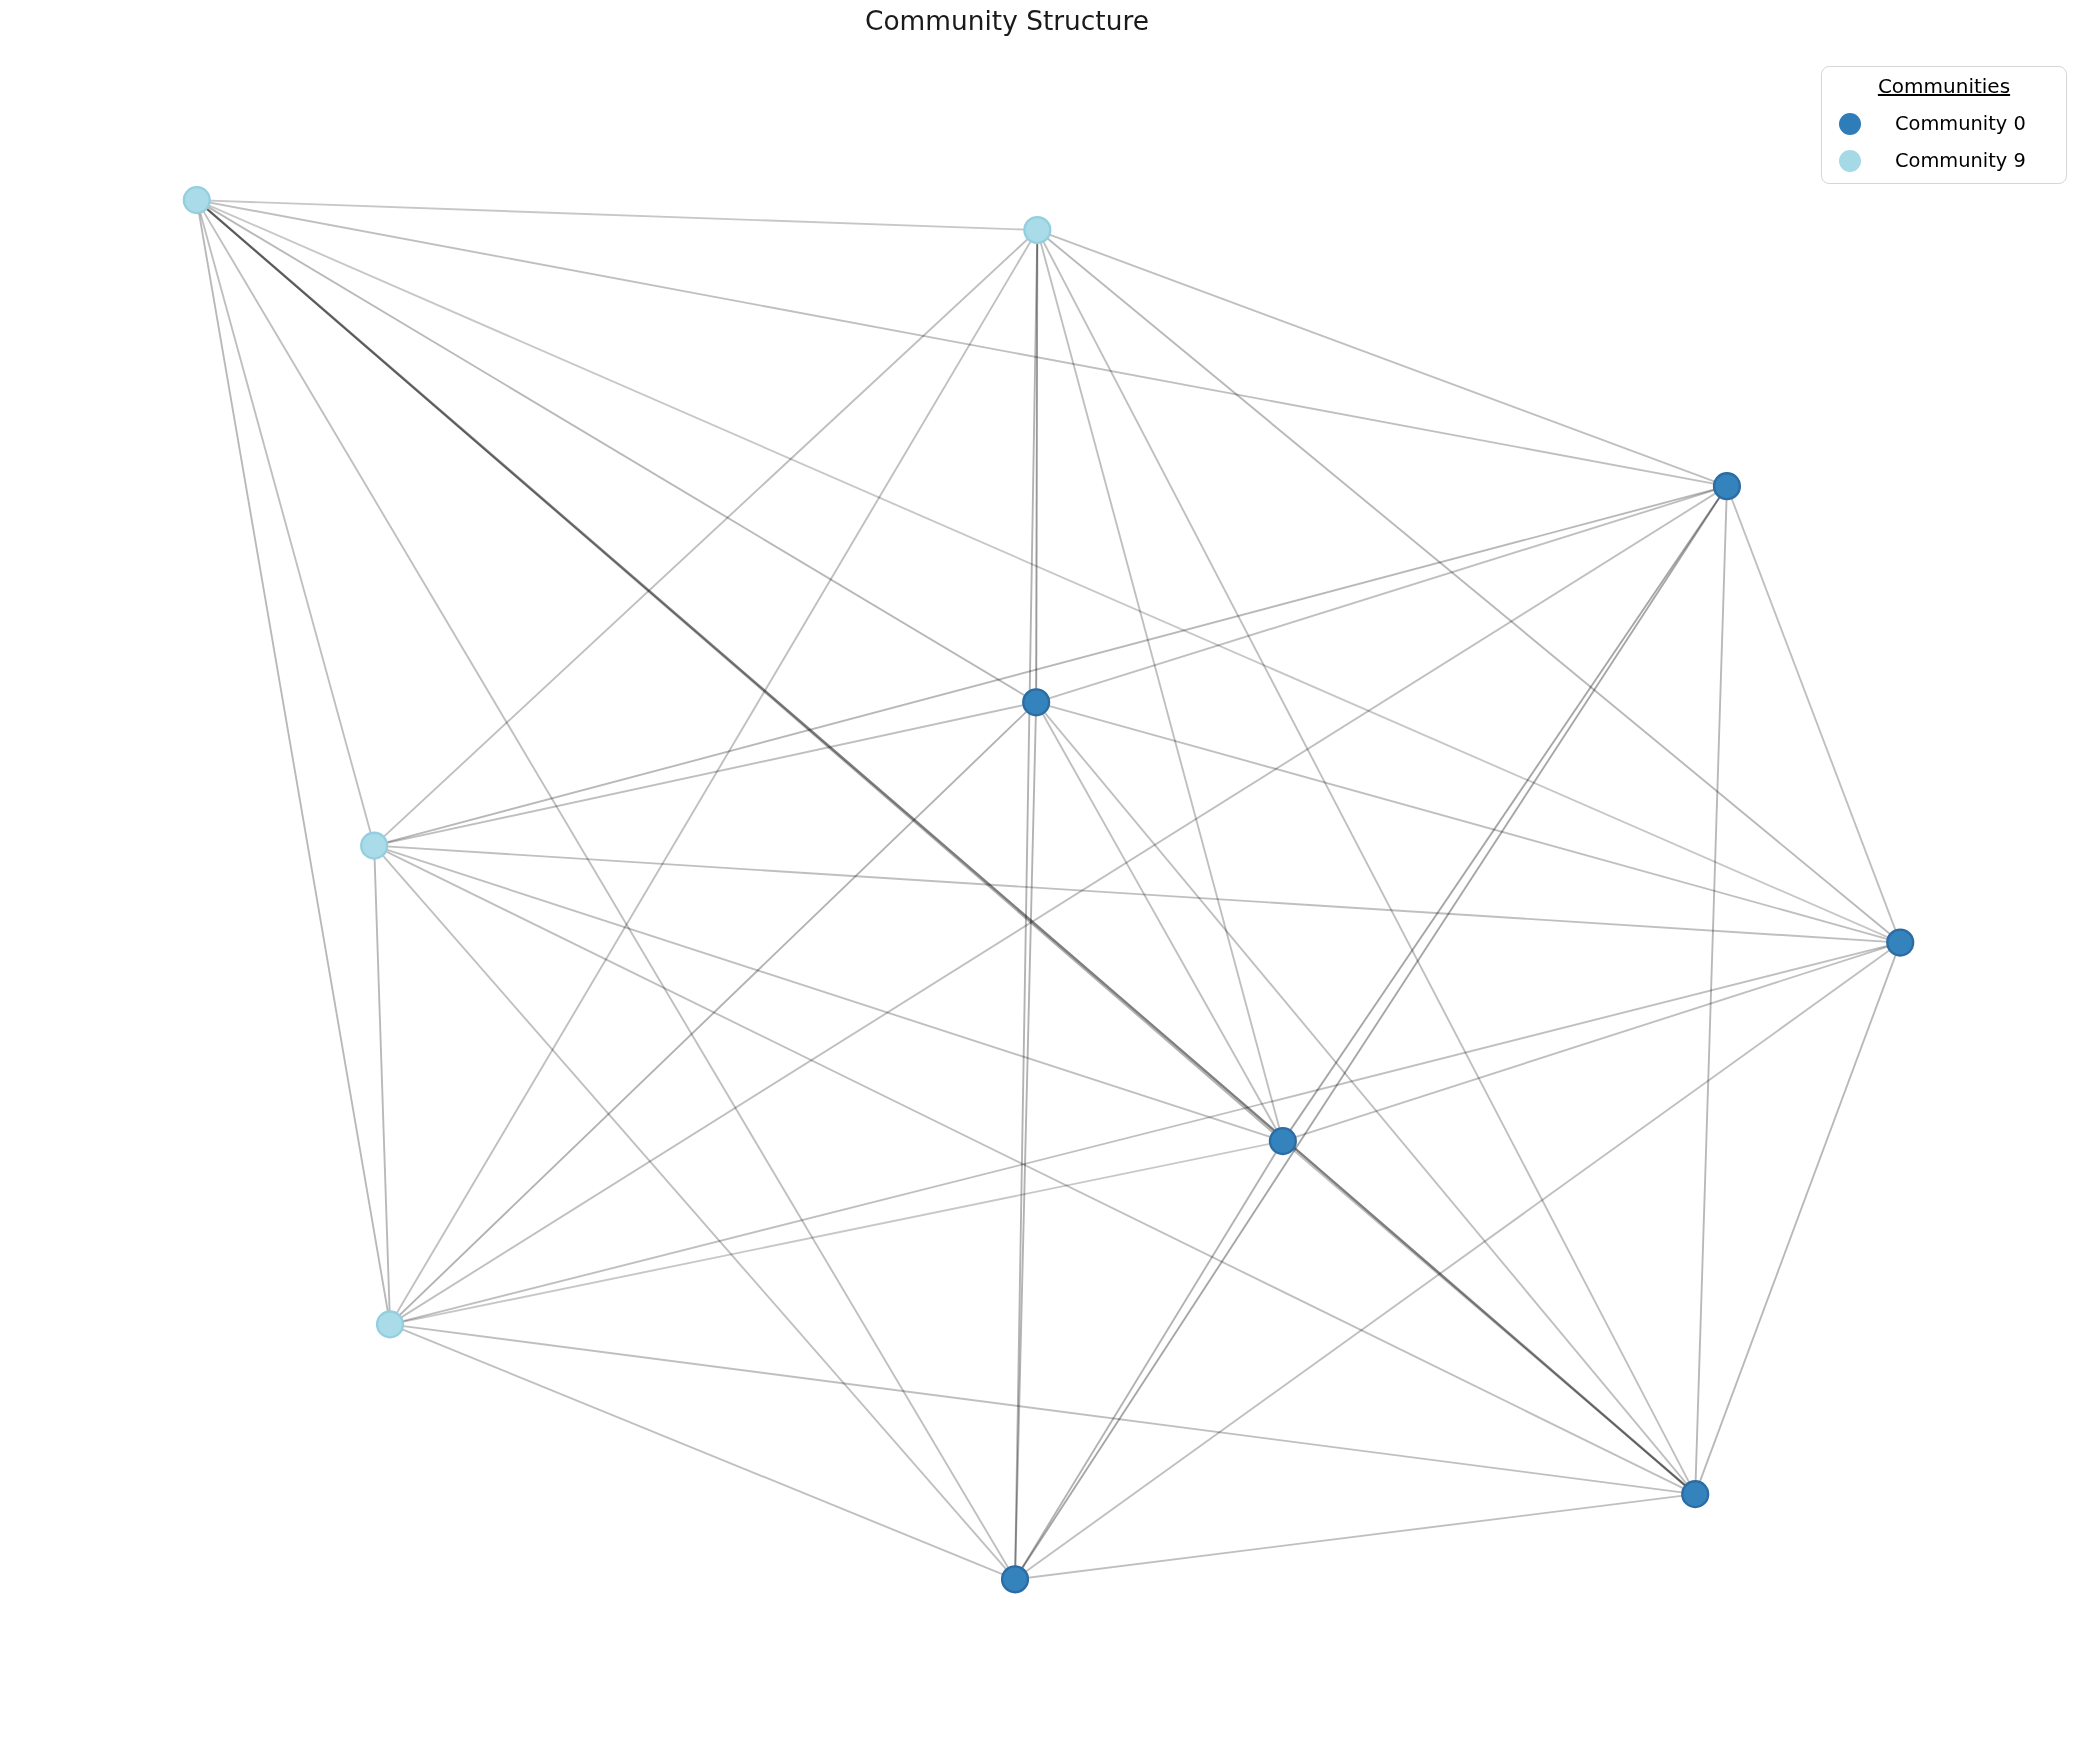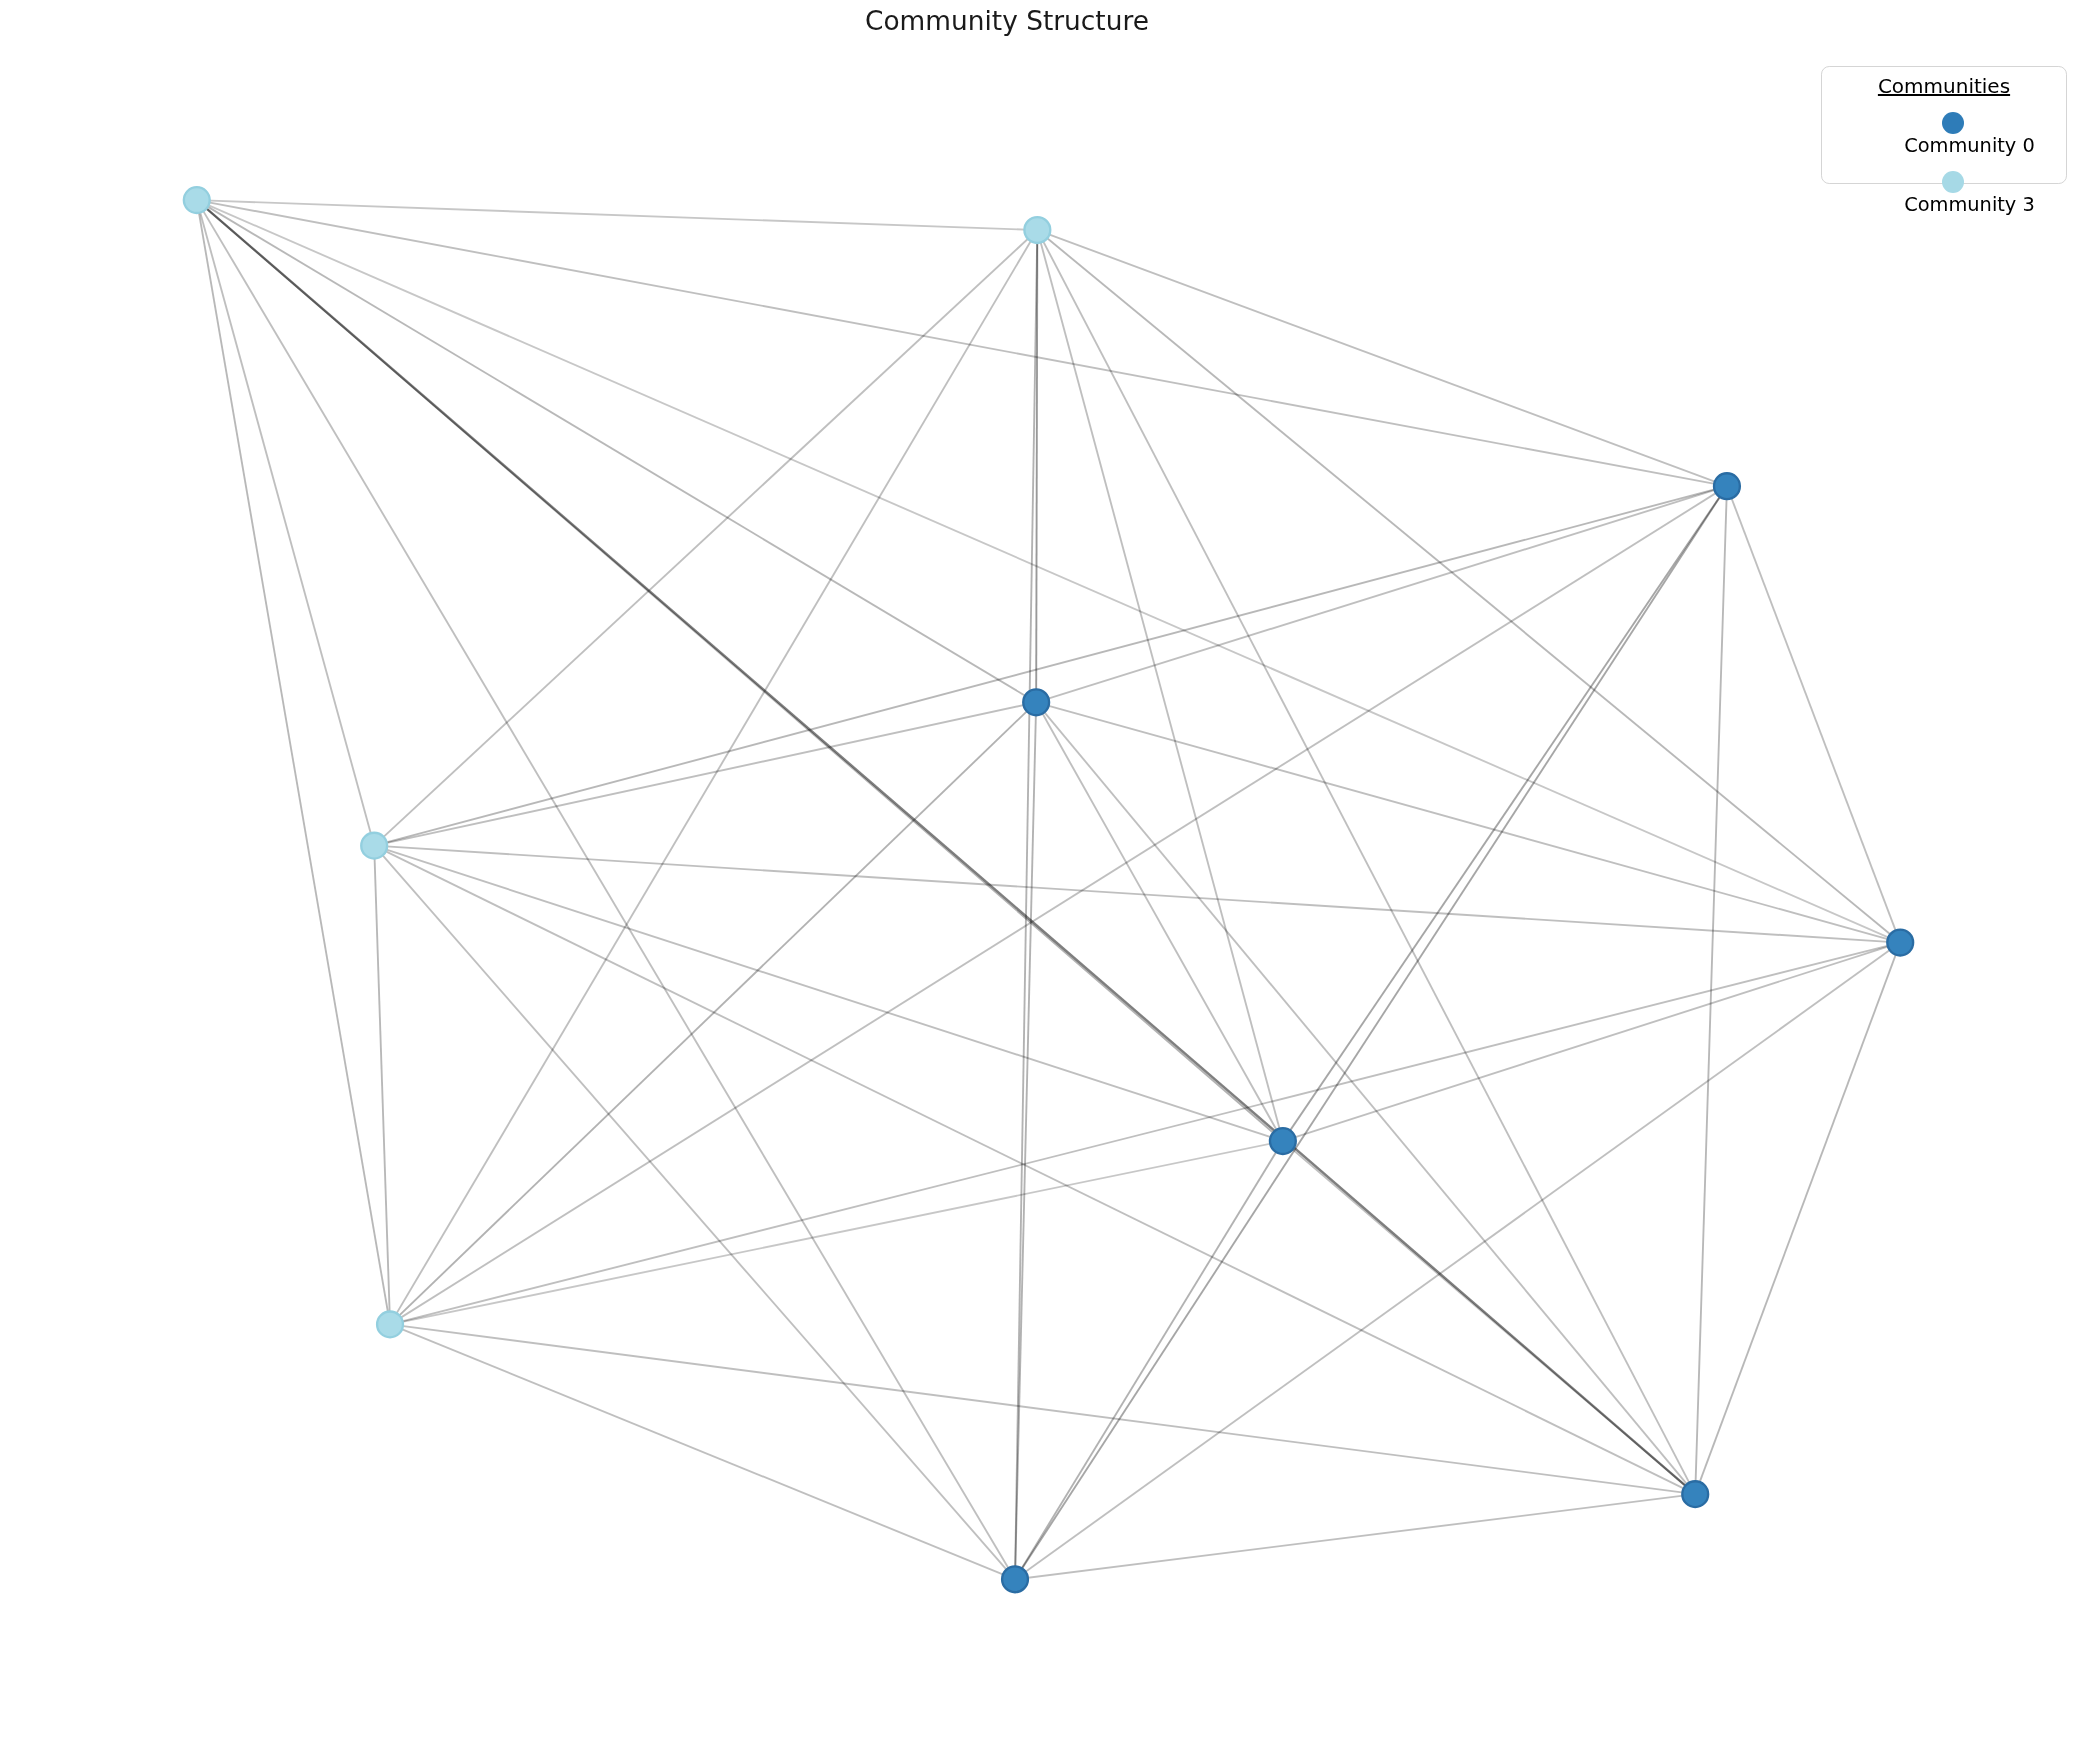--- a/index.html
+++ b/index.html
@@ -45,21 +45,20 @@
     text-align: center;
     font-size: 20px;
     color: #000000;
     text-decoration: underline;
   }
   .legend-item {
     display: flex;
     align-items: center;
     padding-left: 17px;
     margin-top: 14px;
-    flex-direction: column;
   }
   .legend-swatch {
     width: 22px;
     height: 22px;
     border-radius: 50%;
     flex: 0 0 auto;
   }
   .legend-item-label {
     margin-left: 34px;
     font-size: 19.4px;
@@ -133,18 +132,18 @@
 
   <div class="legend">
     <div class="legend-title">Communities</div>
     <div id="legend-items">
         <div class="legend-item">
           <span class="legend-swatch" style="background: rgb(46, 124, 184);"></span>
           <span class="legend-item-label">Community 0</span>
         </div>
         <div class="legend-item">
           <span class="legend-swatch" style="background: rgb(166, 217, 230);"></span>
-          <span class="legend-item-label">Community 3</span>
+          <span class="legend-item-label">Community 9</span>
         </div>
       </div>
   </div>
 </div>
 
 
 </body></html>

